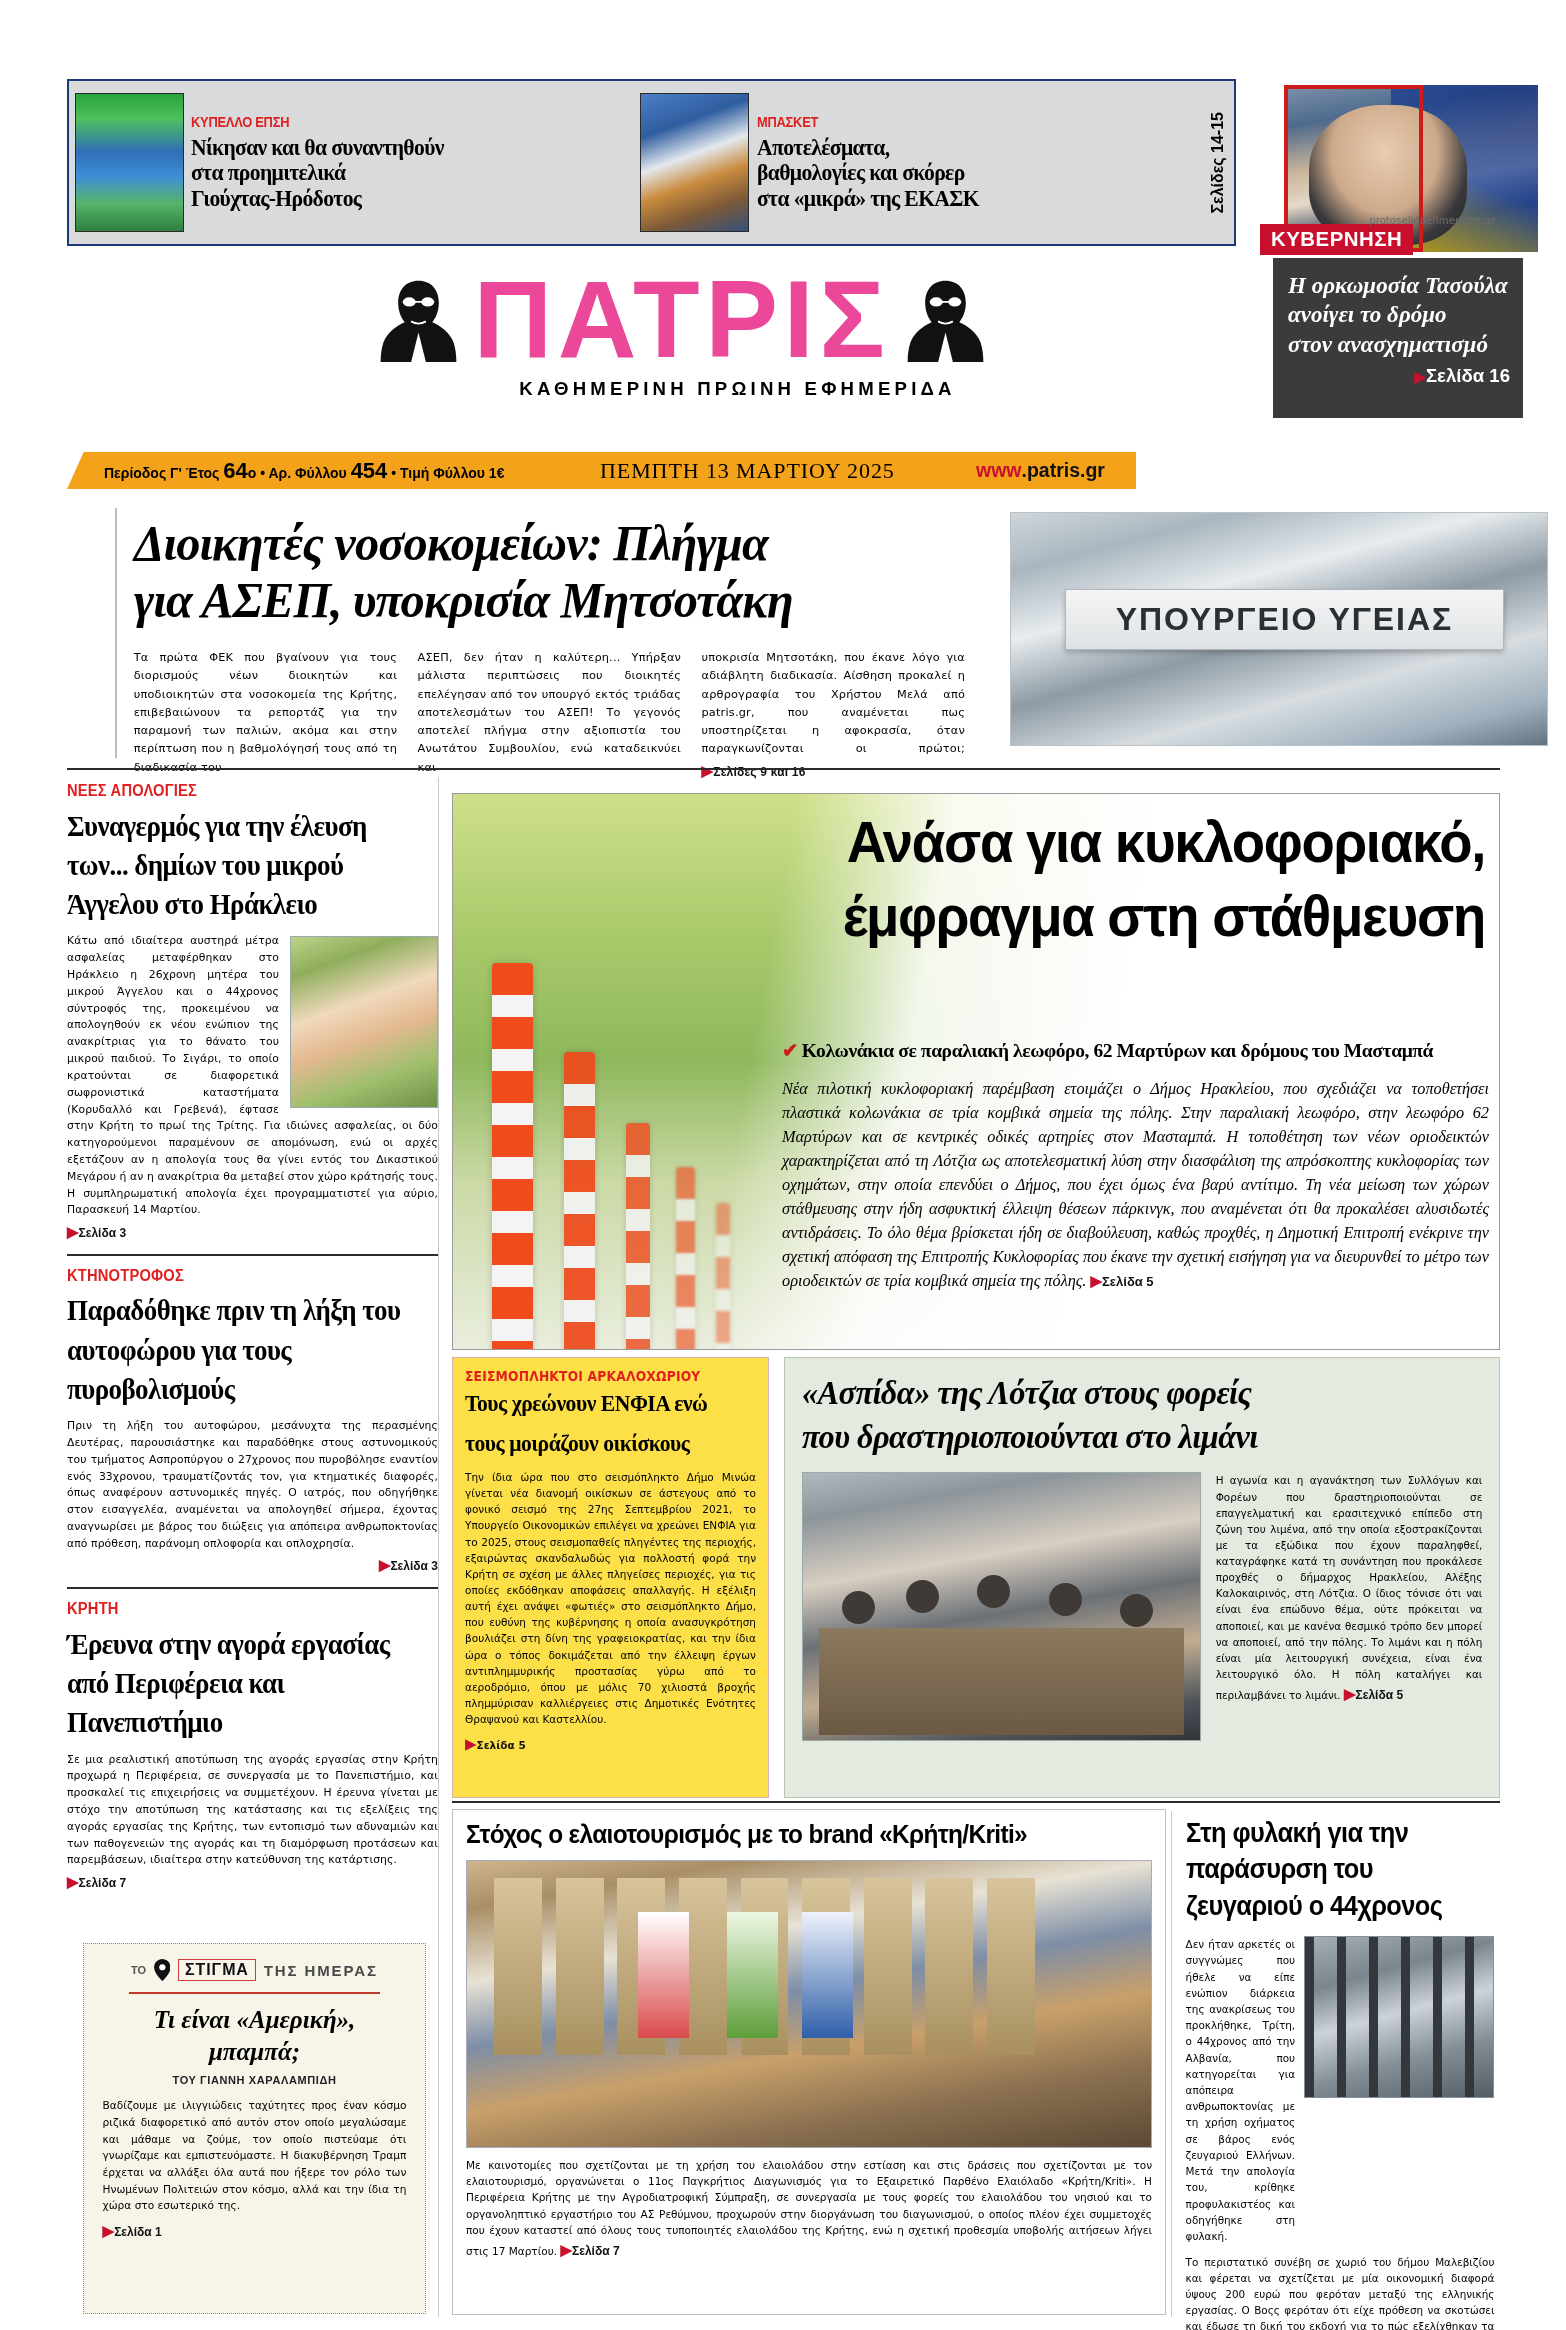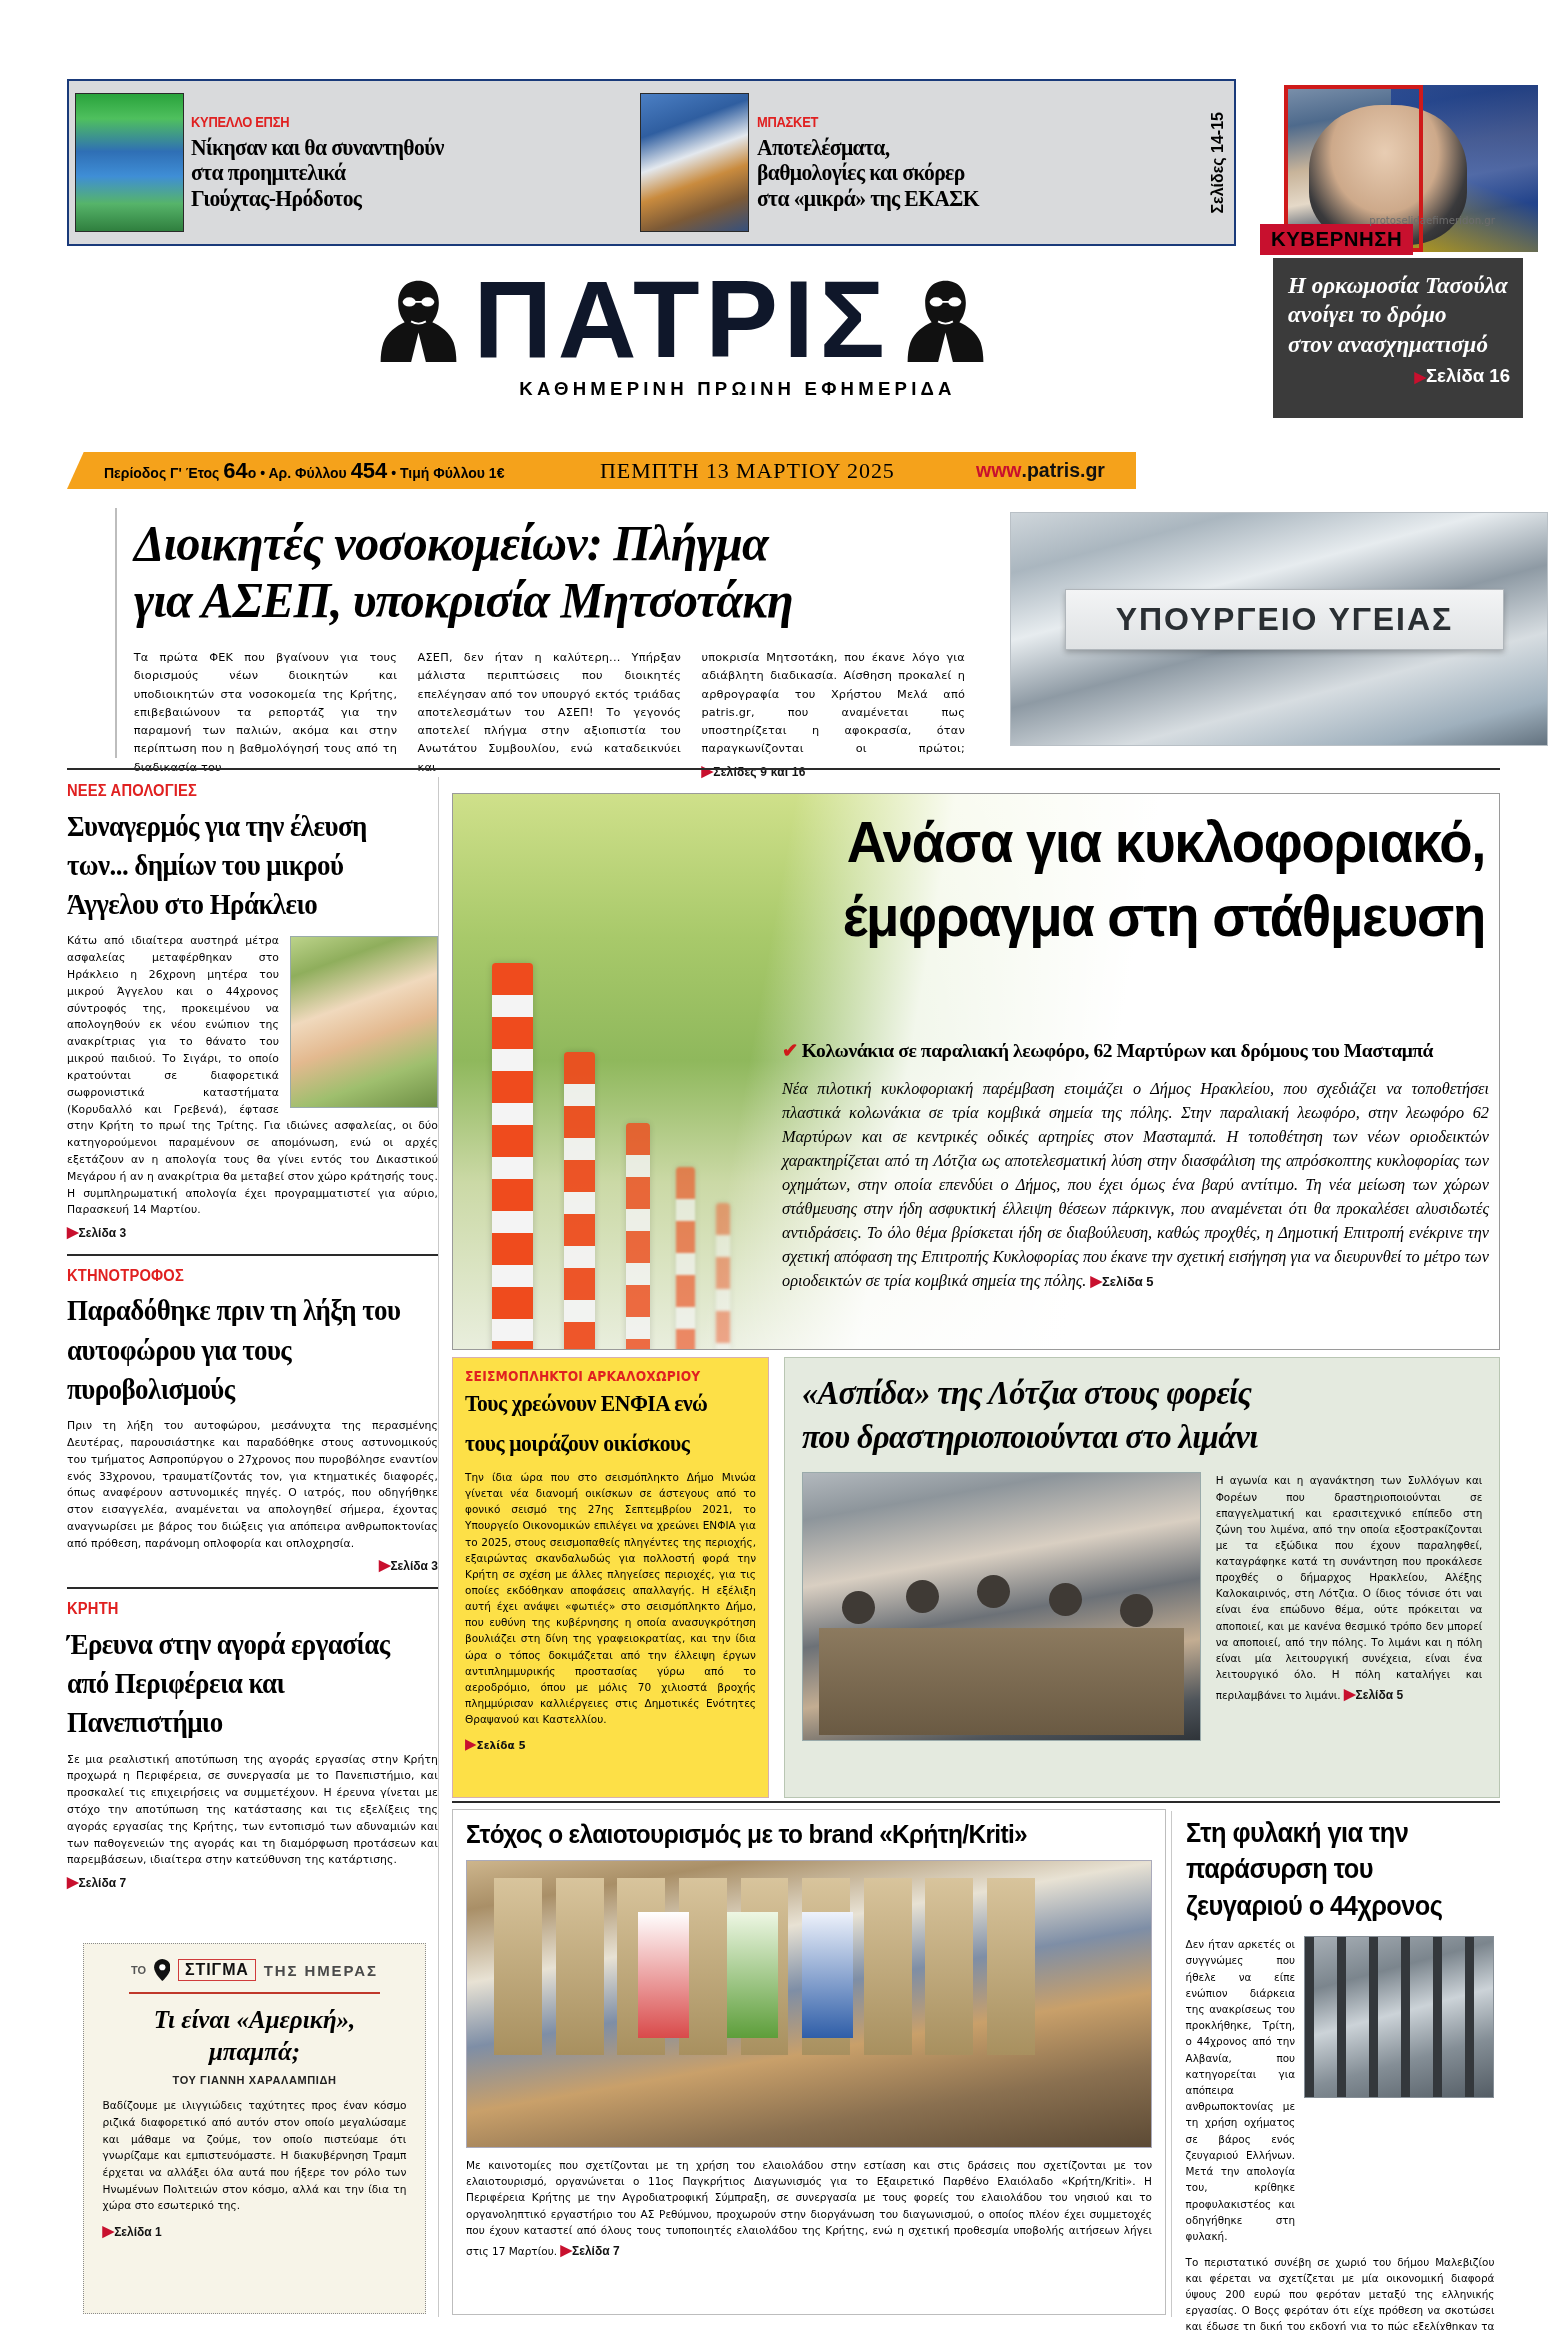--- a/index.html
+++ b/index.html
@@ -47,42 +47,42 @@
   }
 
   
   .masthead{ position:absolute; left:0; top:269px; width:1567px; height:186px; }
   .mh-center{ position:absolute; left:274px; top:0; width:816px; text-align:center;}
   .mh-row{ display:flex; align-items:center; justify-content:center; gap:13px;}
   .mh-face{ width:85px; height:93px; position:relative;}
   .mh-face svg{ width:100%; height:100%;}
   .mh-title{
     font-family:"Liberation Sans", sans-serif; font-weight:bold;
-    font-size:109px; line-height:0.92; letter-spacing:5.6px; color:#0f172a;
+    font-size:109px; line-height:0.92; letter-spacing:5.6px; color:#ec4899;
   }
   .mh-sub{
     font-family:"Liberation Sans", sans-serif; font-weight:bold; font-size:18.6px;
     letter-spacing:4.2px; margin-top:8.3px; padding-left:111px;
   }
 
   
   .gov-box{ position:absolute; left:1260px; top:85px; width:278px; height:369px;}
   .gov-photo{
     position:absolute; left:24px; top:0; width:254px; height:167px;
     background:linear-gradient(170deg,#7e93ad 0%,#4e6a8c 20%,#c8b49a 42%,#e5d9c8 58%,#2a3c55 76%,#16304f 100%);
     overflow:hidden;
   }
   .gov-photo .flag{ position:absolute; right:0; top:0; width:58%; height:100%;
     background:linear-gradient(200deg,#12307d 0%,#21479e 55%,#f2c200 100%); opacity:.75;}
   .gov-photo .face{ position:absolute; left:10%; top:12%; width:62%; height:84%;
     background:radial-gradient(ellipse at 48% 34%, #e8cdb3 0%, #cda98a 46%, #3a3a3c 72%, #1c1c1e 100%);
     border-radius:46% 46% 38% 38%;}
   .gov-redframe{ position:absolute; left:24px; top:0; width:139px; height:167px; border:4.6px solid #cf1a1a;}
   .gov-kicker{
-    position:absolute; left:0; top:139px; background:#c8102e; color:#000000;
+    position:absolute; left:0; top:139px; background:#c8102e; color:#ffffff;
     font-family:"Liberation Sans", sans-serif; font-weight:bold; font-size:20.4px;
     padding:3.7px 11px 4.6px 11px; letter-spacing:0.5px;
   }
   .gov-body{
     position:absolute; left:13px; top:173px; width:250px; min-height:160px;
     background:#3b3b3b; color:#fff; padding:13px 13px 9.3px 15px;
   }
   .gov-body p{
     margin:0; font-family:"Liberation Serif", serif; font-style:italic; font-weight:bold;
     font-size:23px; line-height:1.28;

